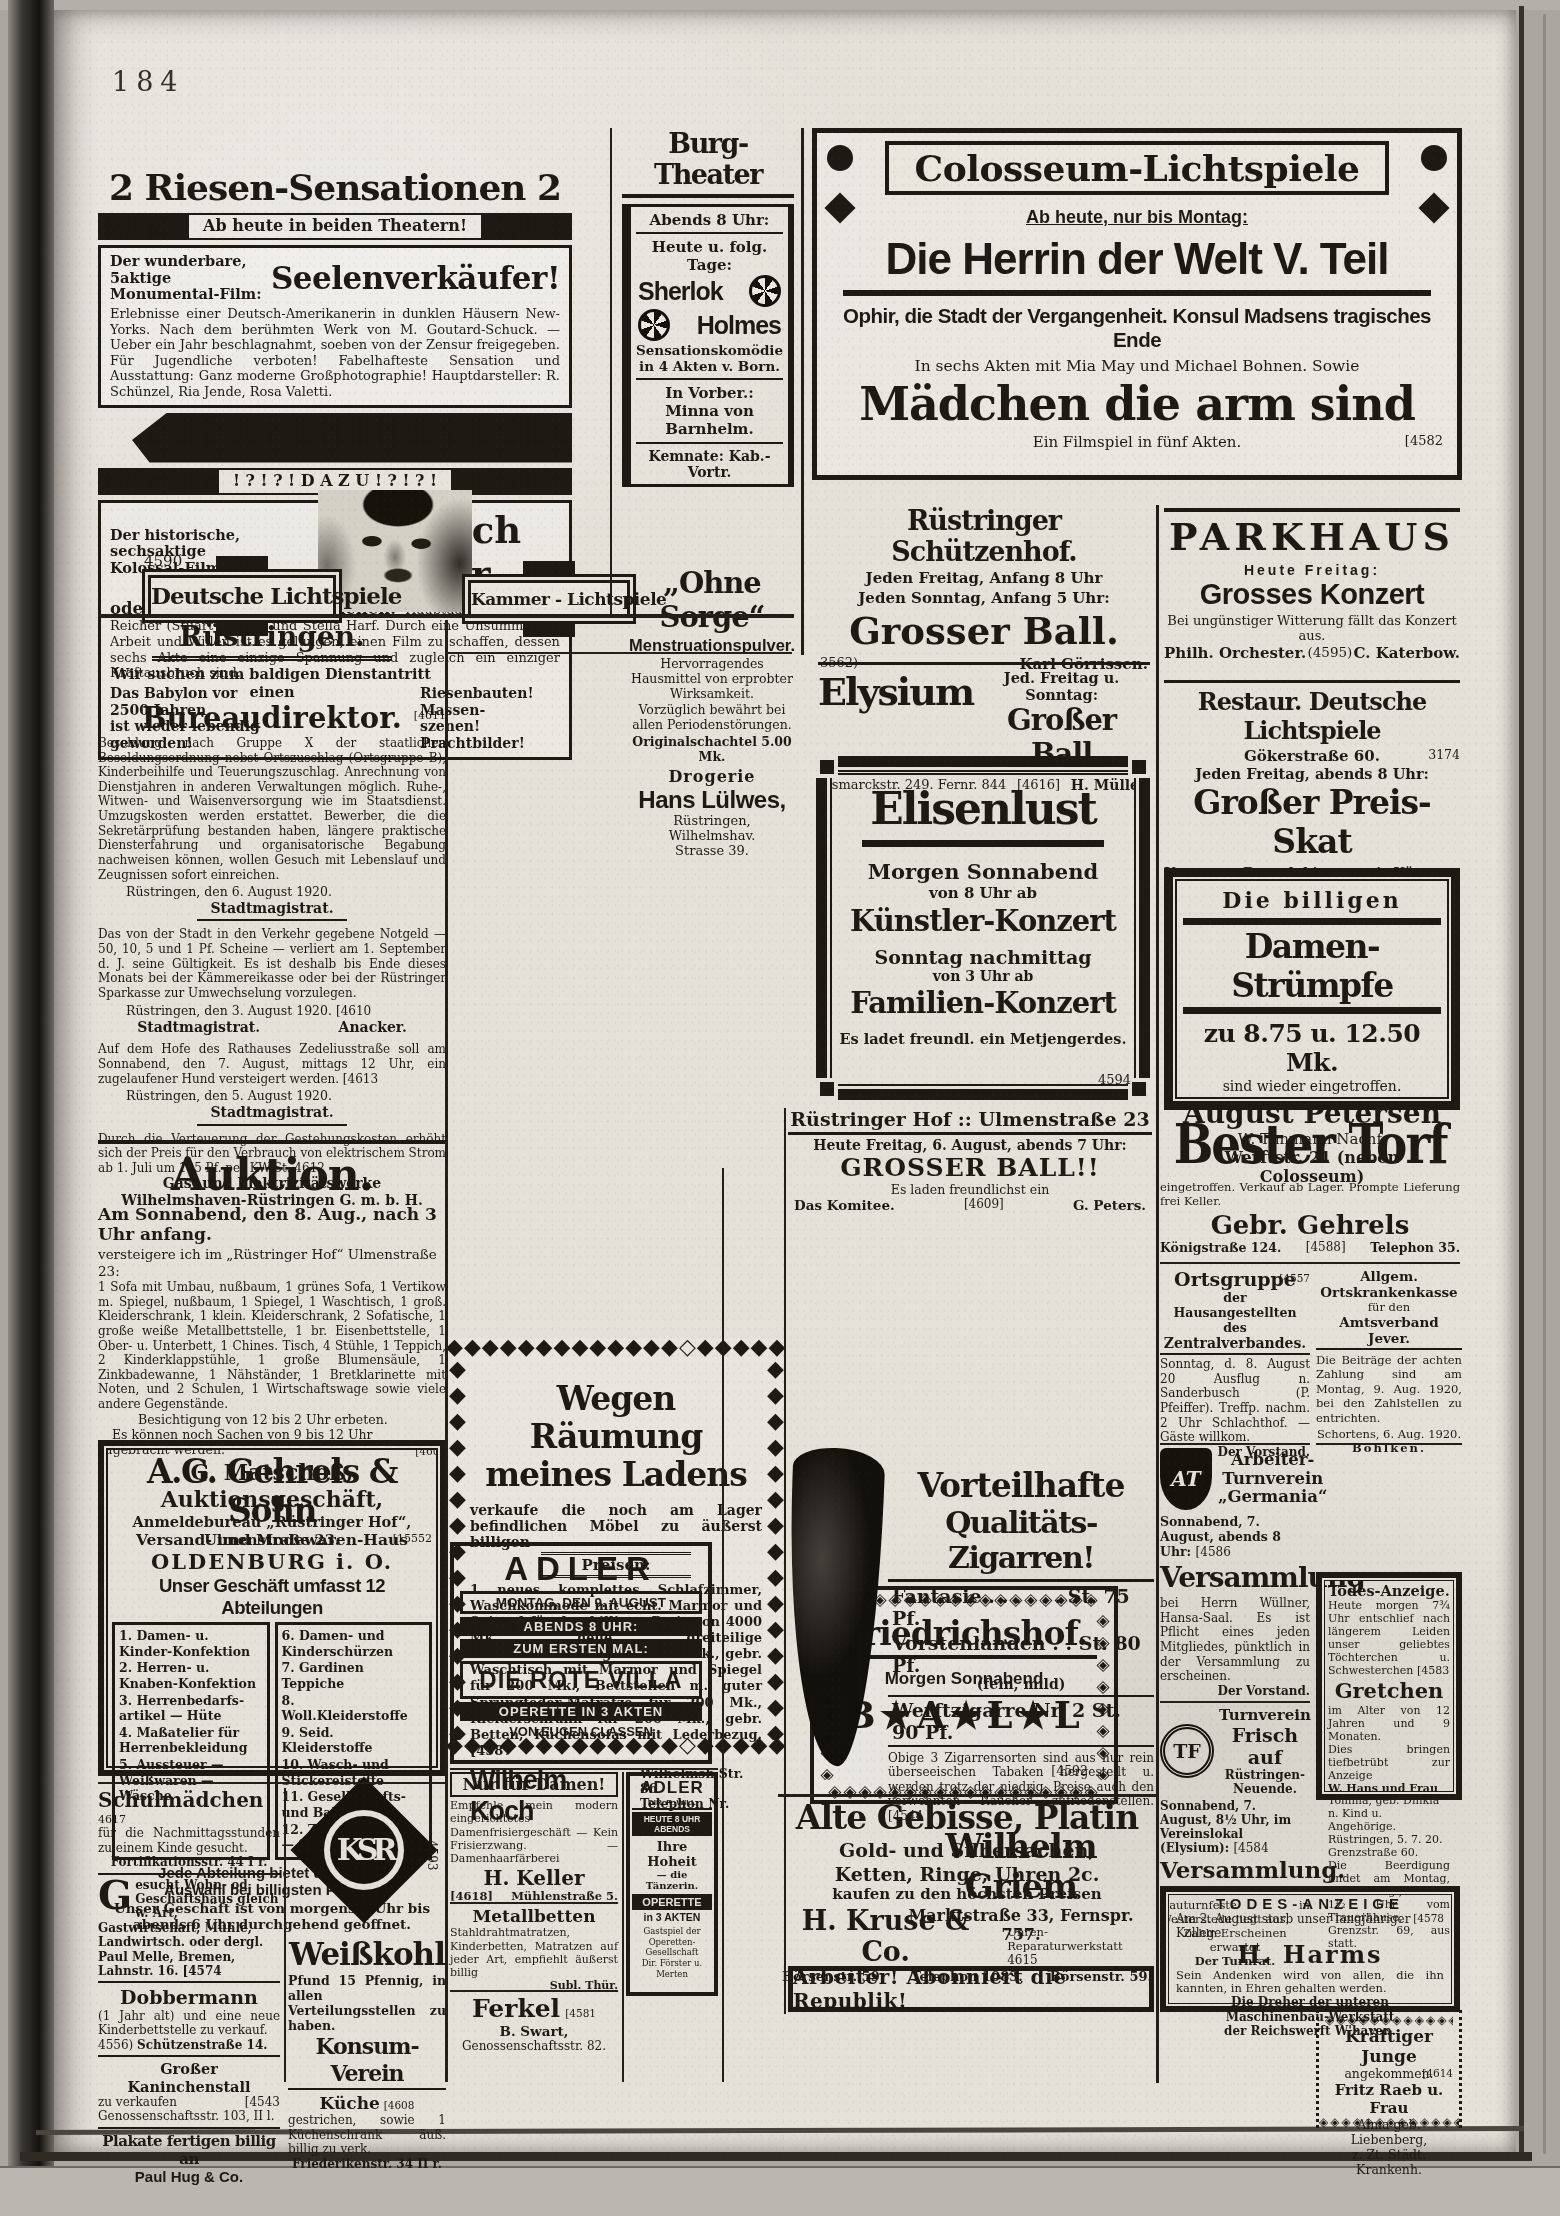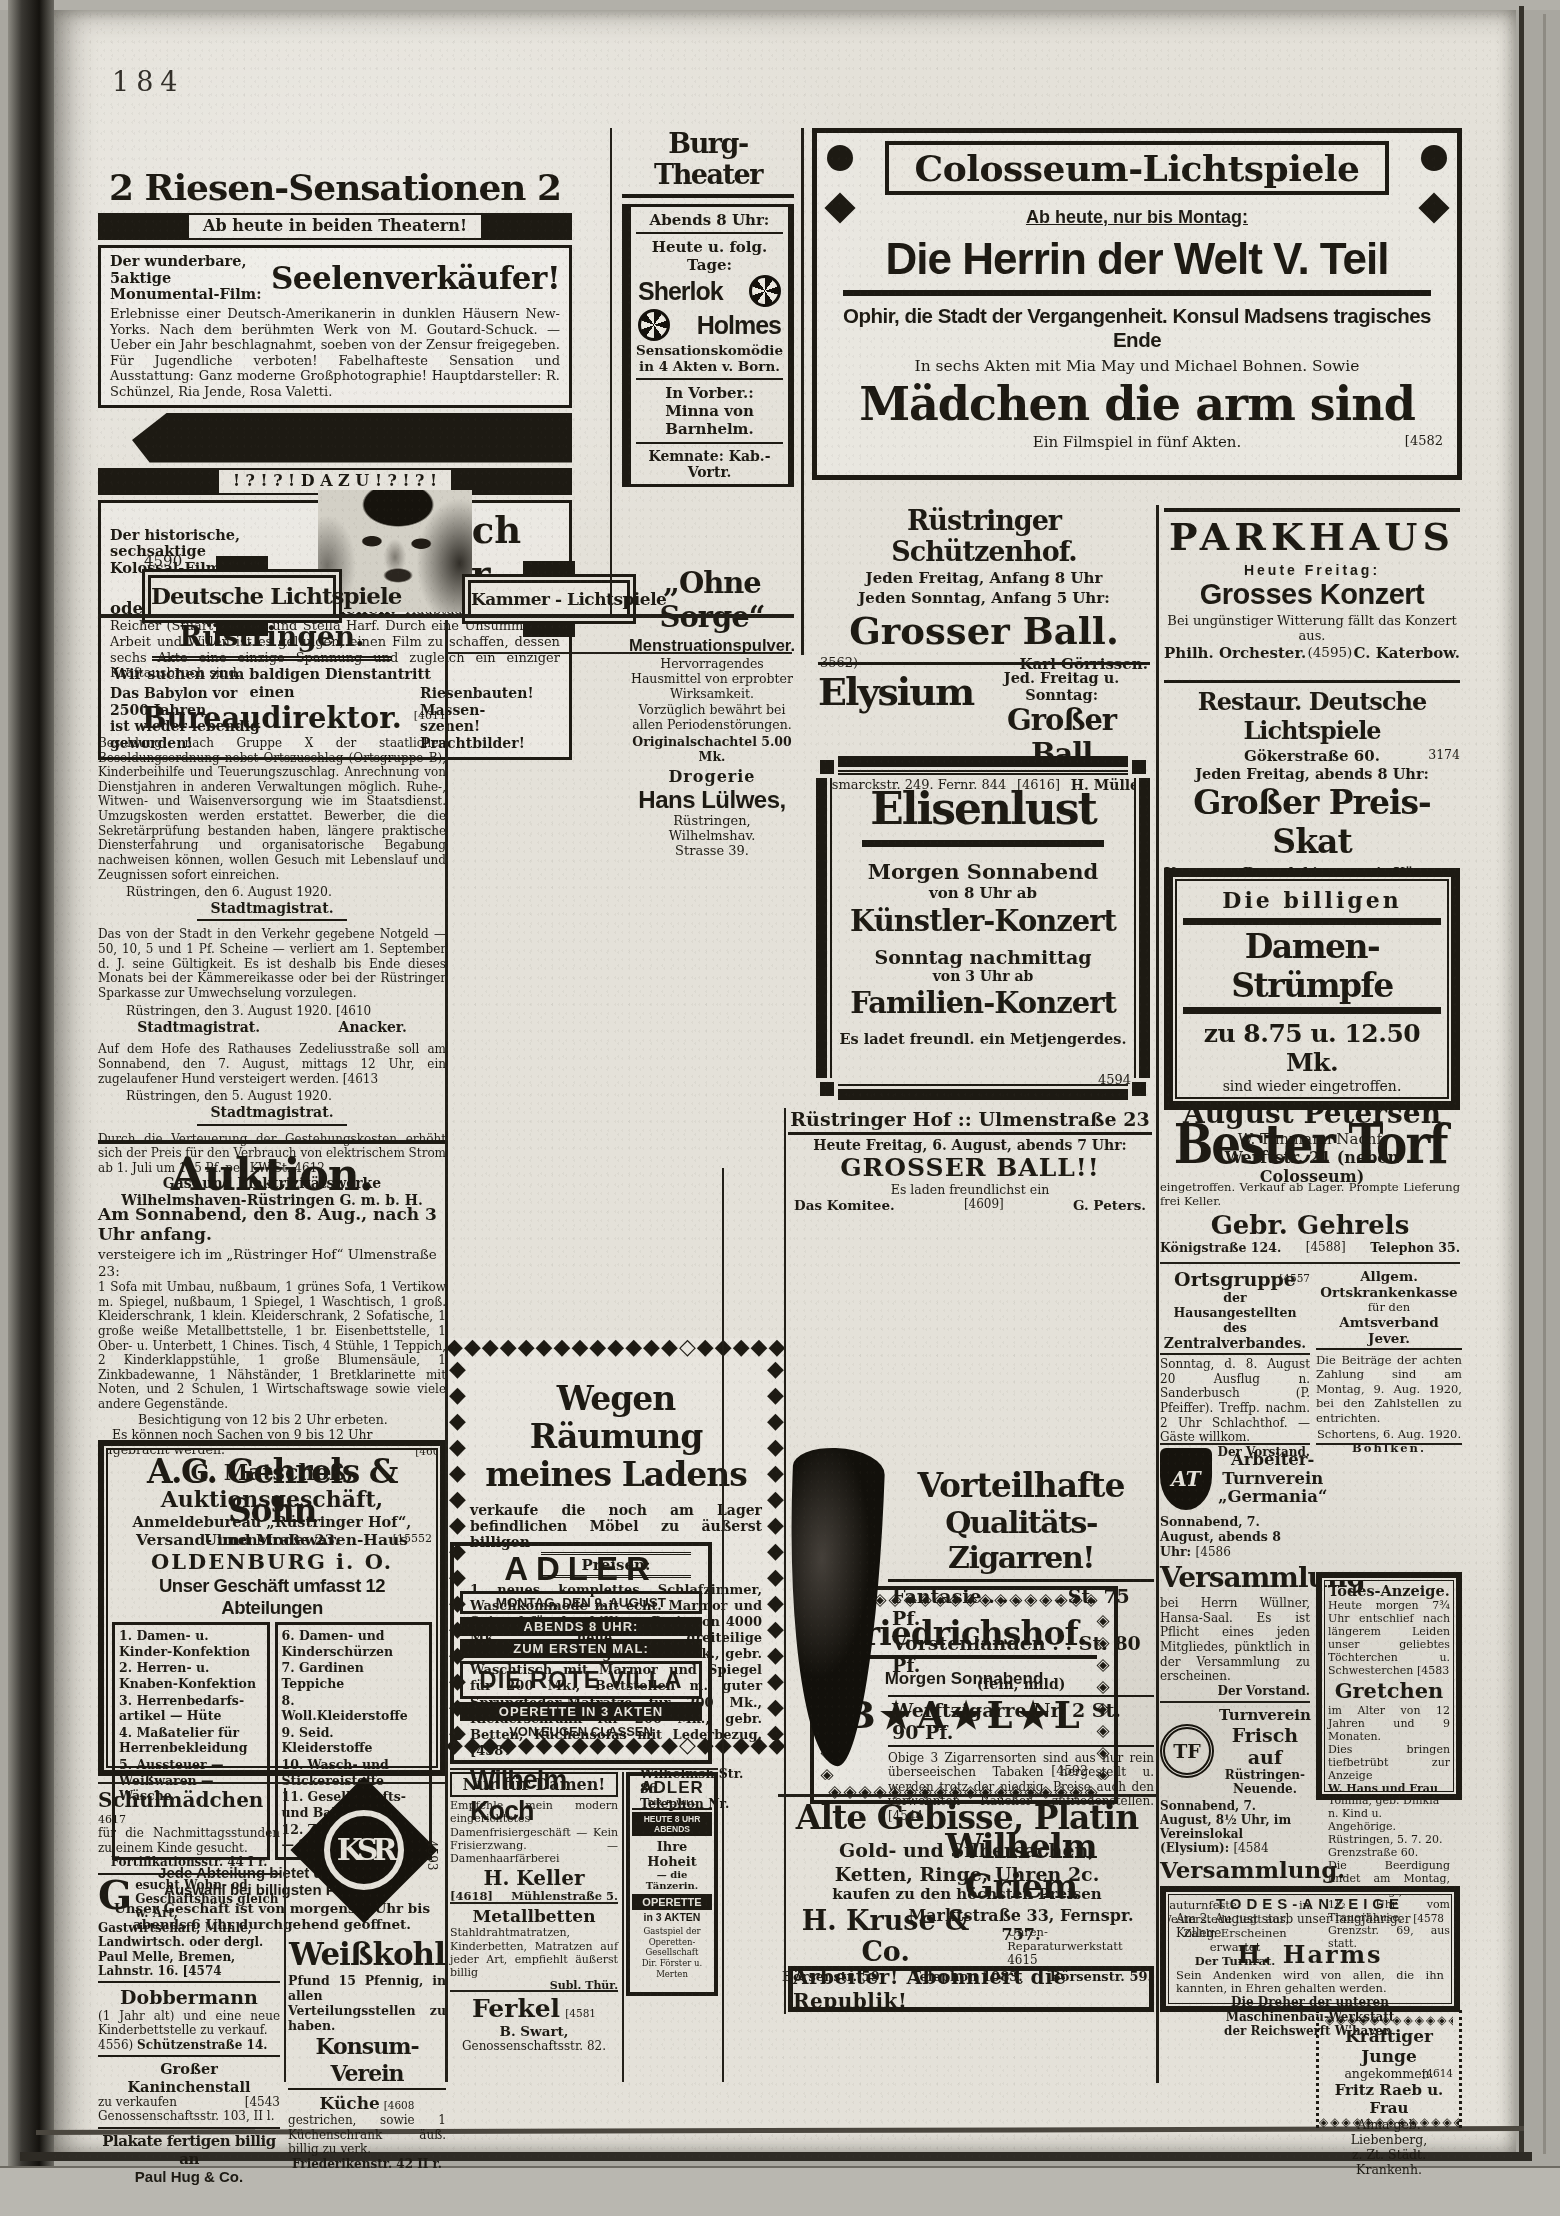--- a/index.html
+++ b/index.html
@@ -786,21 +786,21 @@
     <div class="ksr">
         <div class="ksr-c">KSR</div>
       </div>
     <div class="ksr-n">4593</div>
   </div>
   <div class="wk-t">Weißkohl</div>
   <div class="wk-b">Pfund 15 Pfennig, in allen Verteilungsstellen zu haben.</div>
   <div class="wk-k">Konsum-Verein</div>
   <div style="margin-top:3px"><span class="ku-t">Küche</span> <span class="ku-n">[4608</span></div>
   <div class="sa-b">gestrichen, sowie 1 Küchenschrank äuß. billig zu verk.</div>
-  <div class="b">Friederikenstr. 42 II r.</div>
+  <div class="b">Friederikenstr. 34 II r.</div>
 </div>
 
 <div class="abs weg">
   <div class="orn-h o-top">◆◆◆◆◆◆◆◆◆◆◆◆◆◇◆◆◆◆◆◆◆◆◆◆◆◆◆</div>
   <div class="orn-v o-l">◆◆◆◆◆◆◆◆◆◆◆◆◆◆◆◆◆</div>
   <div class="orn-v o-r">◆◆◆◆◆◆◆◆◆◆◆◆◆◆◆◆◆</div>
   <div class="wg-t" style="margin-top:22px">Wegen Räumung</div>
   <div class="wg-t">meines Ladens</div>
   <div class="wg-i">verkaufe die noch am Lager befindlichen Möbel zu äußerst billigen</div>
   <div class="wg-pr">Preisen:</div>

